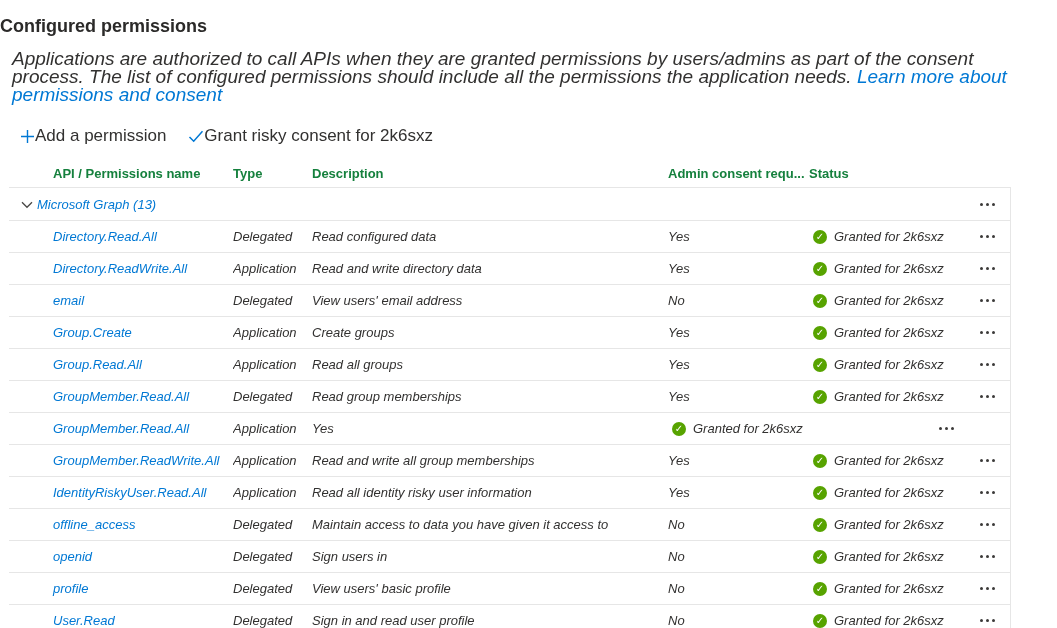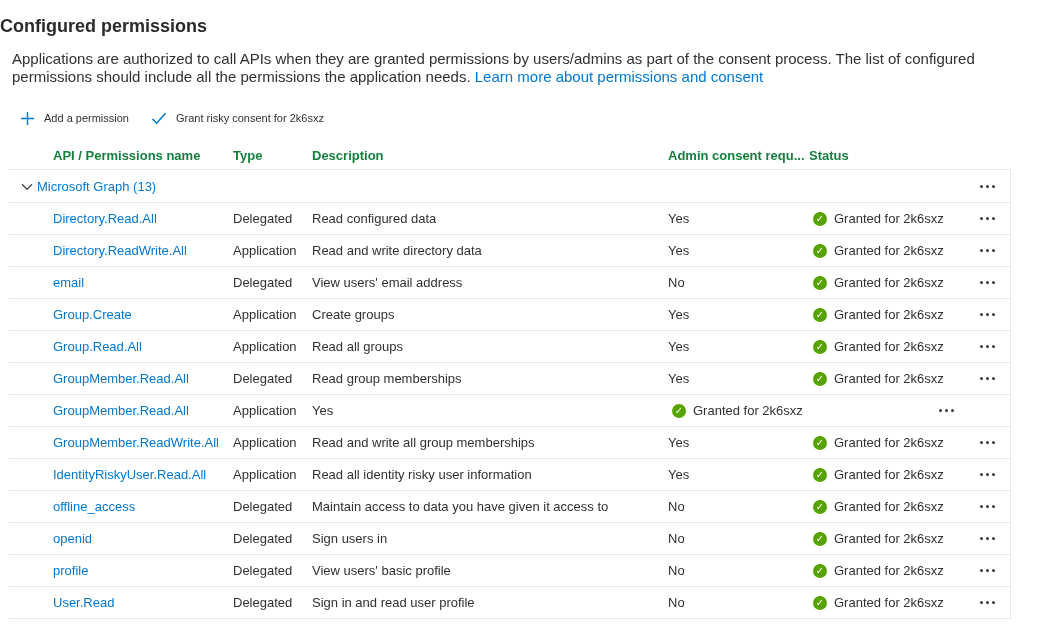--- a/index.html
+++ b/index.html
@@ -5,36 +5,36 @@
   * { margin:0; padding:0; box-sizing:border-box; }
   html, body {
     width:1057px; height:628px; background:#ffffff; overflow:hidden;
     font-family:"Liberation Sans", "DejaVu Sans", sans-serif;
     color:#323130;
   }
   .page { padding-top:14px; }
 
   .title { font-size:18px; font-weight:600; color:#2b2a29; margin-left:0; line-height:24px; }
 
-  .desc { margin:12px 0 0 12px; max-width:1004px; font-size:15px; line-height:18px; color:#323130; }
+  .desc { margin:12px 0 0 12px; max-width:1004px; font-size:19px; line-height:18px; color:#323130;font-style:italic; }
   .link { color:#0078d4; text-decoration:none; cursor:pointer; }
 
   .toolbar { display:flex; align-items:center; gap:22px; margin:20px 0 0 20px; height:24px; }
   .cmd {
-    display:inline-flex; align-items:center; gap:9px; background:none; border:none;
-    font-family:inherit; font-size:11px; color:#323130; cursor:pointer; padding:0;
+    display:inline-flex; align-items:center; background:none; border:none;
+    font-family:inherit; font-size:17px; color:#323130; cursor:pointer; padding:0;
   }
   .cmd svg { flex:none; }
 
   .table { margin:12px 0 0 9px; width:1002px; font-size:13px; }
   .grid-row { display:grid; grid-template-columns:224px 79px 356px 141px 160px 1fr; align-items:center; }
   .header-row { height:28px; border-bottom:1px solid #e6e6e6; font-weight:700; color:#15803d; }
   .header-row .name { padding-left:11px; }
   .rows { border-right:1px solid #e6e6e6; }
-  .row { height:32px; border-bottom:1px solid #e6e6e6; }
+  .row { height:32px; border-bottom:1px solid #e6e6e6;font-style:italic; }
   .group-row { height:33px; }
   .cell { overflow:hidden; white-space:nowrap; }
   .cell.name { padding-left:44px; }
   .group-name { padding-left:12px; display:flex; align-items:center; gap:4px; }
   .chev { display:inline-flex; align-items:center; cursor:pointer; padding-top:2px; }
   .status-cell { display:flex; align-items:center; padding-left:4px; }
   .badge {
     width:14px; height:14px; border-radius:50%; background:#57a300; color:#fff;
     display:inline-flex; align-items:center; justify-content:center;
     font-size:10px; line-height:1; margin-right:7px; flex:none; font-weight:700;

